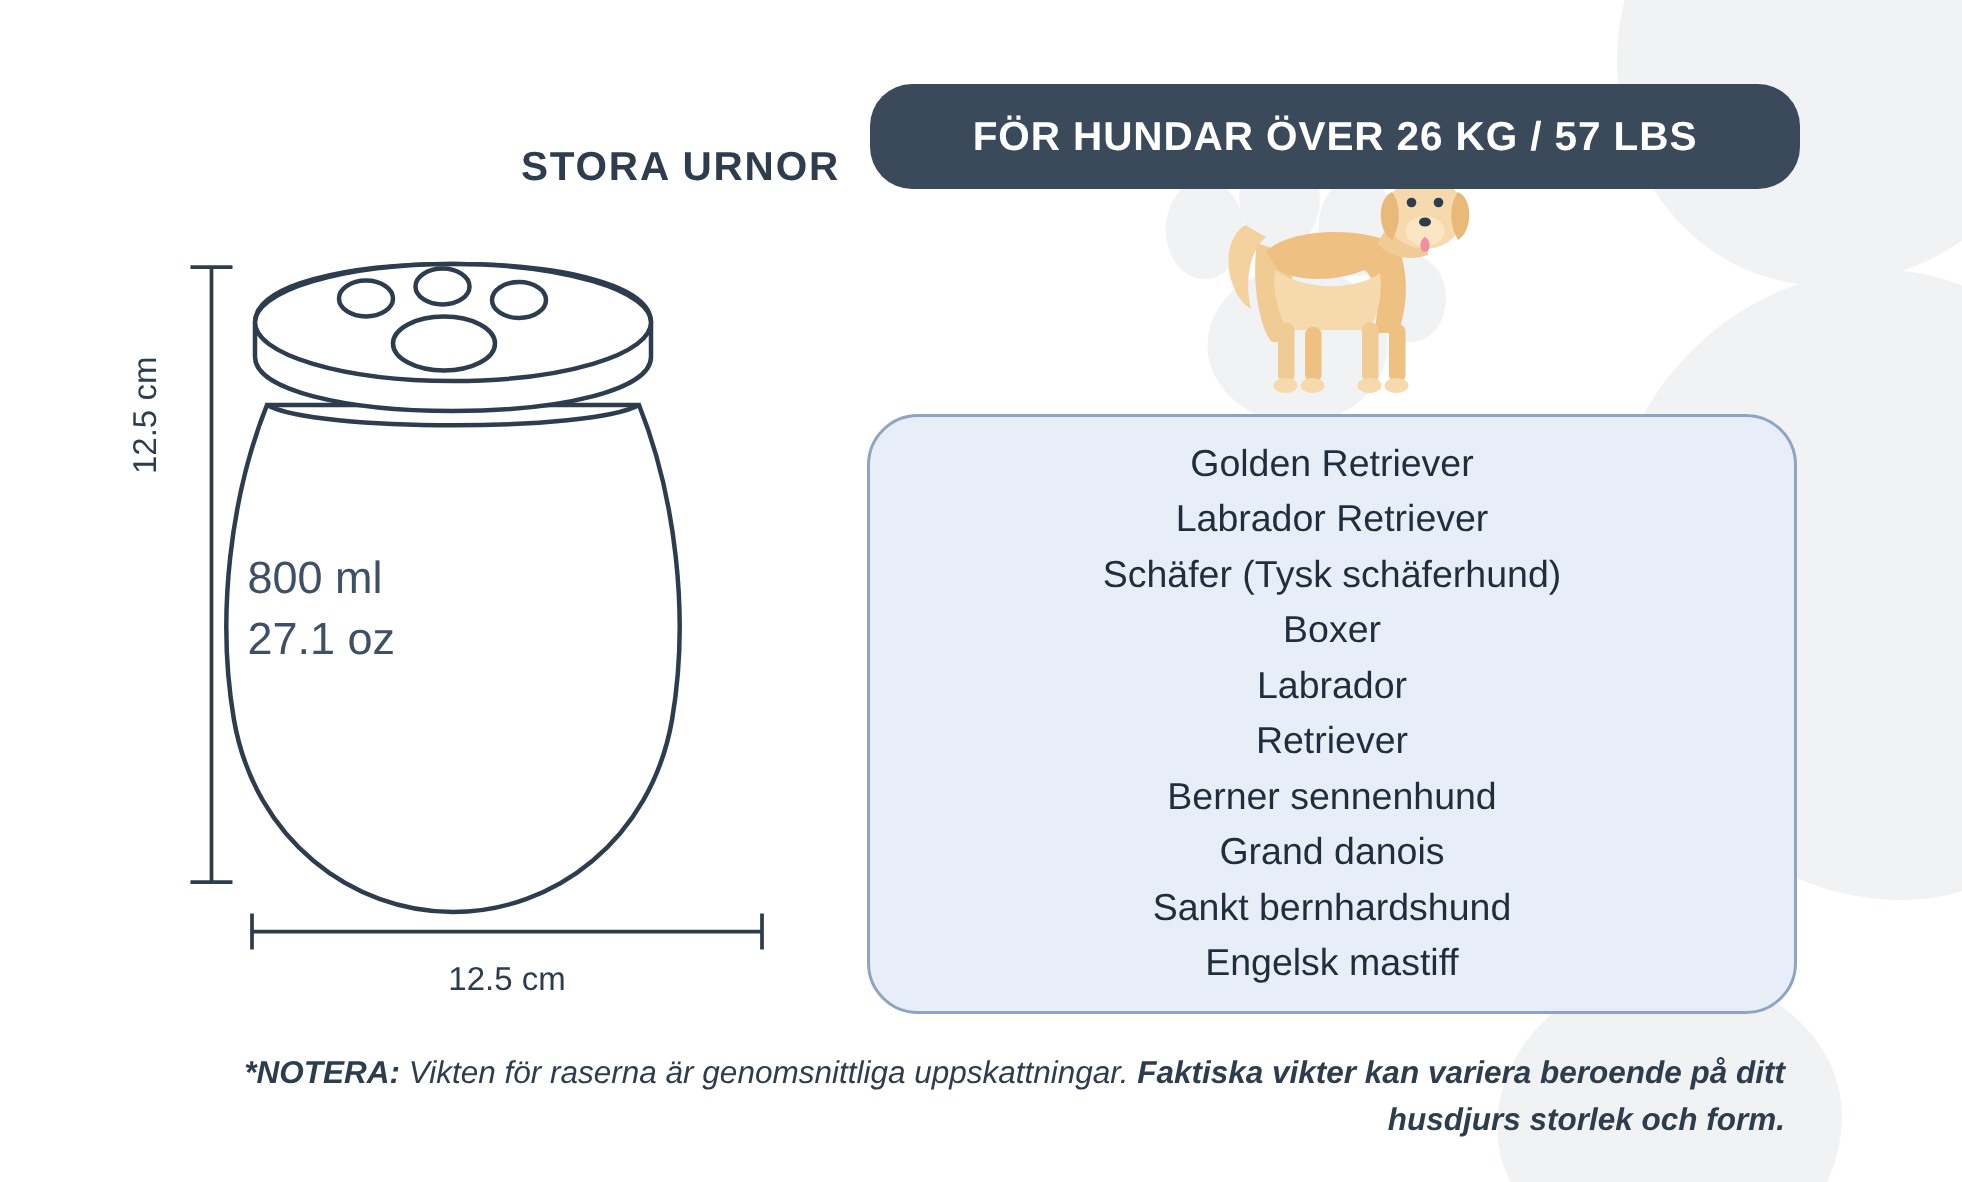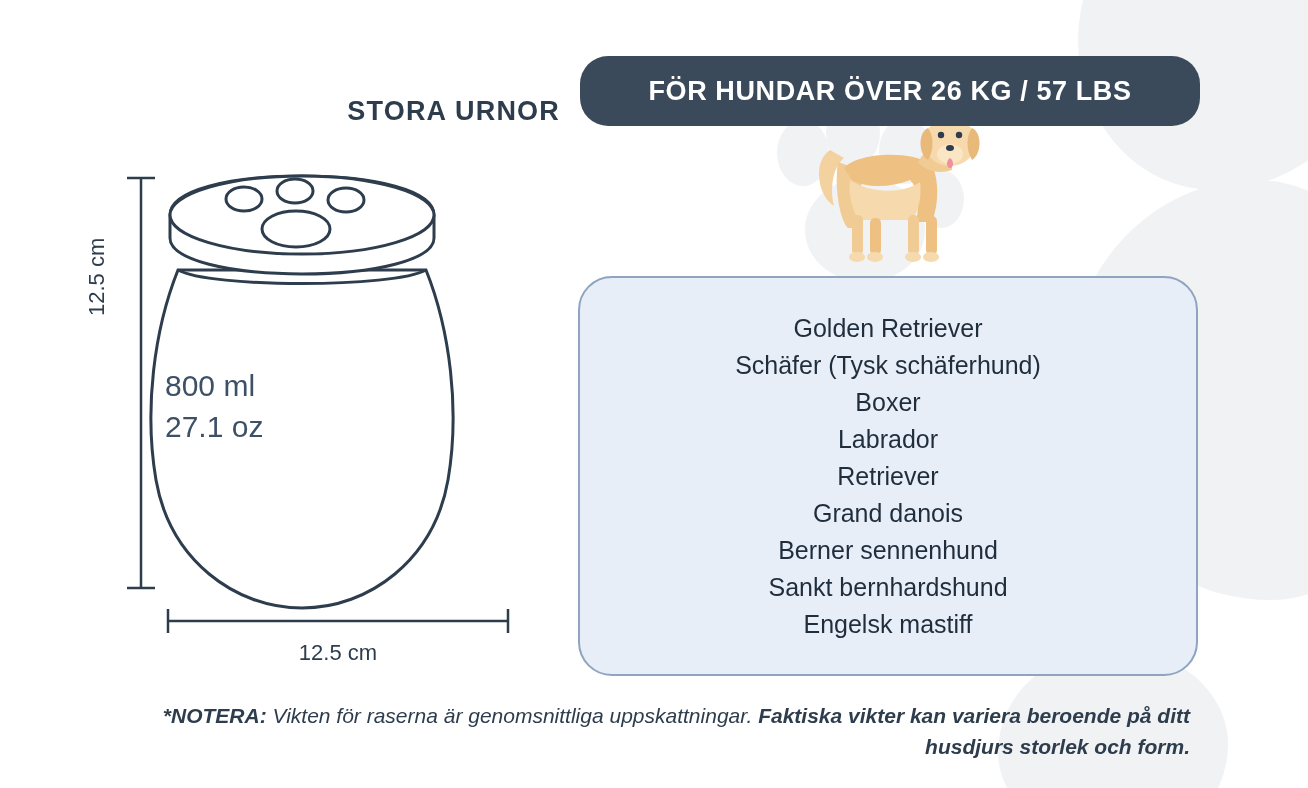--- a/index.html
+++ b/index.html
@@ -266,25 +266,26 @@
   <ellipse cx="150" cy="38" rx="4" ry="3" fill="#2e3d4d"></ellipse>
 
   <circle cx="141" cy="25" r="3.2" fill="#2e3d4d"></circle>
   <circle cx="159" cy="25" r="3.2" fill="#2e3d4d"></circle>
 
   <path d="M150 48 C 146 50, 146 58, 150 58 C 154 58, 154 50, 150 48 Z" fill="#ef8fa0"></path>
 </svg>
 
 <div class="breed-box">
   <div class="breed-item">Golden Retriever</div>
+  <div class="breed-item">Labrador Retriever</div>
   <div class="breed-item">Schäfer (Tysk schäferhund)</div>
   <div class="breed-item">Boxer</div>
   <div class="breed-item">Labrador</div>
   <div class="breed-item">Retriever</div>
+  <div class="breed-item">Berner sennenhund</div>
   <div class="breed-item">Grand danois</div>
-  <div class="breed-item">Berner sennenhund</div>
   <div class="breed-item">Sankt bernhardshund</div>
   <div class="breed-item">Engelsk mastiff</div>
 </div>
 
 <div class="footnote">
   <b>*NOTERA:</b><span> Vikten för raserna är genomsnittliga uppskattningar. </span><b>Faktiska vikter kan variera beroende på ditt husdjurs storlek och form.</b>
 </div>
 
 </body></html>

